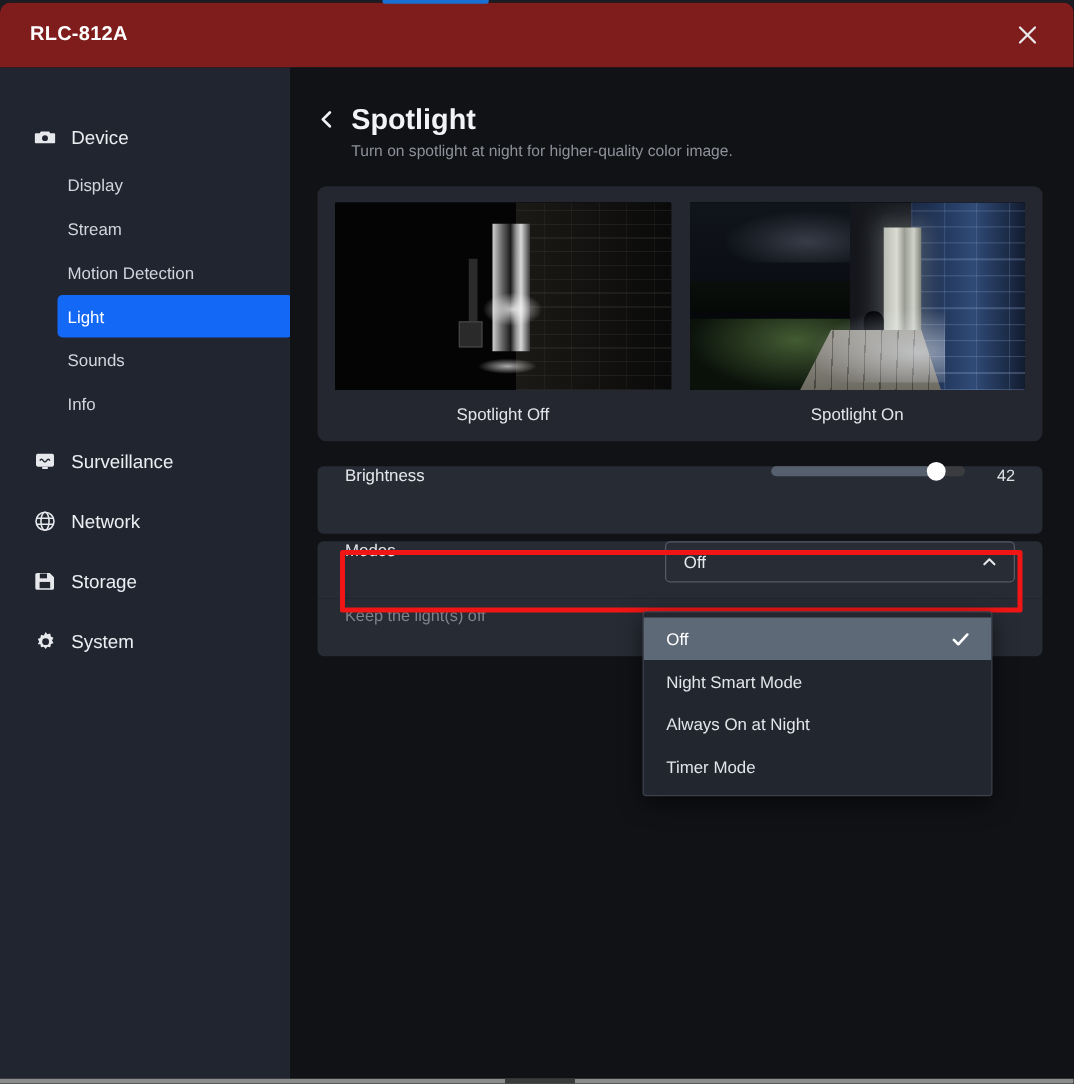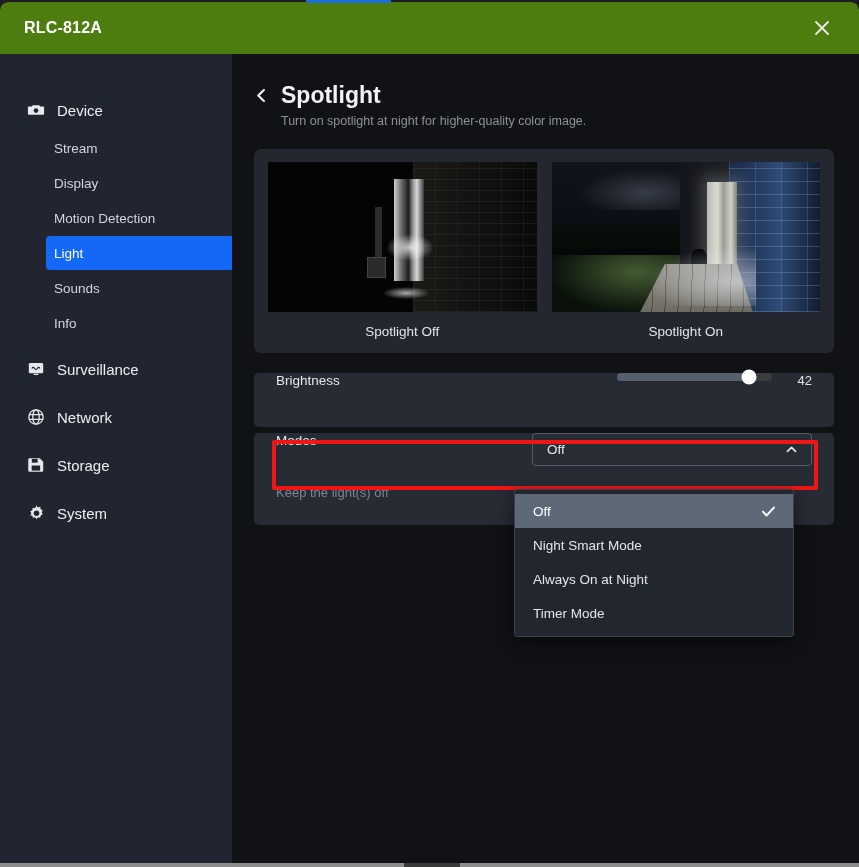--- a/index.html
+++ b/index.html
@@ -38,21 +38,21 @@
     background: #111216;
     border-radius: 8px 8px 0 0;
     overflow: hidden;
   }
 
   
   .titlebar {
     position: absolute;
     left: 0; top: 0;
     width: 859px; height: 52px;
-    background: #4d7c0f;
+    background: #7f1d1d;
     border-radius: 8px 8px 0 0;
     display: flex;
     align-items: center;
     justify-content: space-between;
   }
   .title-text {
     margin-left: 24px;
     color: #ffffff;
     font-size: 16px;
     font-weight: bold;
@@ -422,24 +422,24 @@
       <div class="nav-group-head">
         <span class="ico">
           <svg width="18" height="18" viewBox="0 0 20 20" fill="currentColor">
             <path d="M2 6.2h3.3l1.1-1.6h7.2l1.1 1.6H18c.6 0 1 .4 1 1v7c0 .6-.4 1-1 1H2c-.6 0-1-.4-1-1v-7c0-.6.4-1 1-1z"></path>
             <circle cx="10" cy="10.6" r="2.6" fill="#212530"></circle>
           </svg>
         </span>
         <span>Device</span>
       </div>
       <div class="nav-sub">
+        <span>Display</span>
+      </div>
+      <div class="nav-sub">
         <span>Stream</span>
-      </div>
-      <div class="nav-sub">
-        <span>Display</span>
       </div>
       <div class="nav-sub">
         <span>Motion Detection</span>
       </div>
       <div class="nav-sub active">
         <span>Light</span>
       </div>
       <div class="nav-sub">
         <span>Sounds</span>
       </div>

